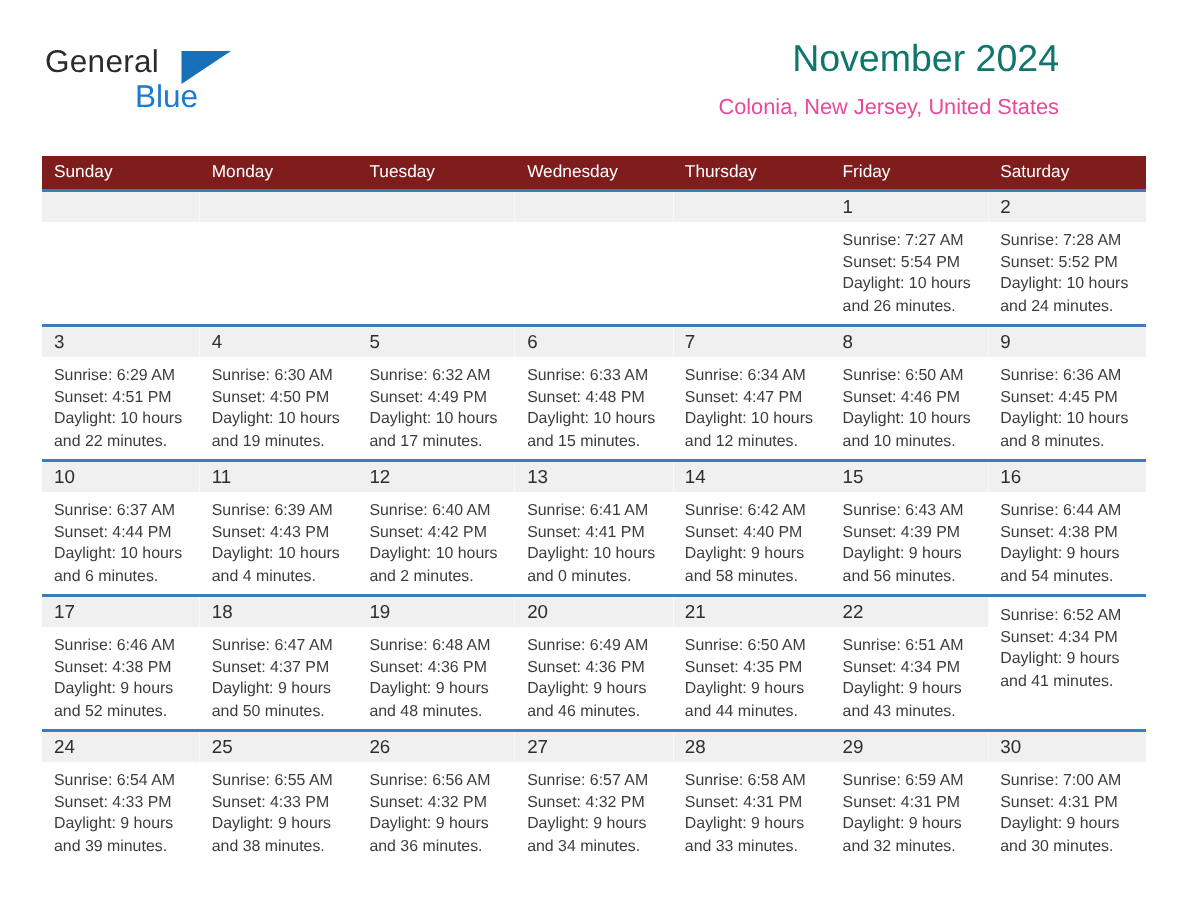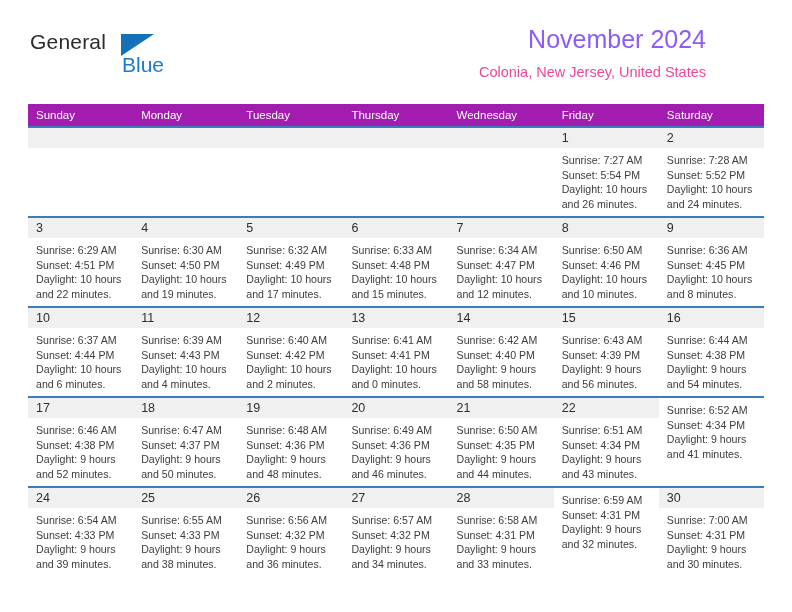--- a/index.html
+++ b/index.html
@@ -54,32 +54,31 @@
     border-left: 33px solid #1670b8;
     border-bottom: 22px solid transparent;
   }
   .brand-blue {
     position: absolute;
     left: 62px;
     top: 23px;
     font-size: 21px;
     color: #1c7ad1;
     line-height: 24px;
-    margin-left: 32px;
   }
 
   .titles {
     position: absolute;
     right: 0;
     top: 0;
     text-align: right;
   }
   .cal-title {
     font-size: 25px;
-    color: #8b5cf6;
+    color: #0f766e;
     line-height: 34px;
     font-weight: normal;
     margin: 0;
     white-space: nowrap;
   }
   .cal-subtitle {
     font-size: 14.5px;
     color: #ec4899;
     line-height: 20px;
     margin: 6px 0 0 0;
@@ -88,21 +87,21 @@
 
   
   .calendar {
     position: absolute;
     left: 28px;
     top: 104px;
     width: 736px;
   }
   .dow-row {
     display: flex;
-    background: #a21caf;
+    background: #7f1d1d;
     height: 22px;
   }
   .dow {
     flex: 1 1 0;
     color: #ffffff;
     font-size: 11.5px;
     line-height: 22px;
     padding-left: 8px;
     box-sizing: border-box;
     white-space: nowrap;
@@ -159,22 +158,22 @@
     </div>
 
   </div>
 
   <div class="calendar">
 
     <div class="dow-row">
       <div class="dow">Sunday</div>
       <div class="dow">Monday</div>
       <div class="dow">Tuesday</div>
+      <div class="dow">Wednesday</div>
       <div class="dow">Thursday</div>
-      <div class="dow">Wednesday</div>
       <div class="dow">Friday</div>
       <div class="dow">Saturday</div>
     </div>
 
     <div class="week">
       <div class="cell">
         <div class="daynum-band"><span class="daynum"></span></div>
         <div class="details">
           <div></div>
           <div></div>
@@ -475,20 +474,21 @@
       <div class="cell">
         <div class="daynum-band"><span class="daynum">28</span></div>
         <div class="details">
           <div>Sunrise: 6:58 AM</div>
           <div>Sunset: 4:31 PM</div>
           <div>Daylight: 9 hours</div>
           <div>and 33 minutes.</div>
         </div>
       </div>
       <div class="cell">
+        <div class="daynum-band"><span class="daynum">29</span></div>
         <div class="details">
           <div>Sunrise: 6:59 AM</div>
           <div>Sunset: 4:31 PM</div>
           <div>Daylight: 9 hours</div>
           <div>and 32 minutes.</div>
         </div>
       </div>
       <div class="cell">
         <div class="daynum-band"><span class="daynum">30</span></div>
         <div class="details">

